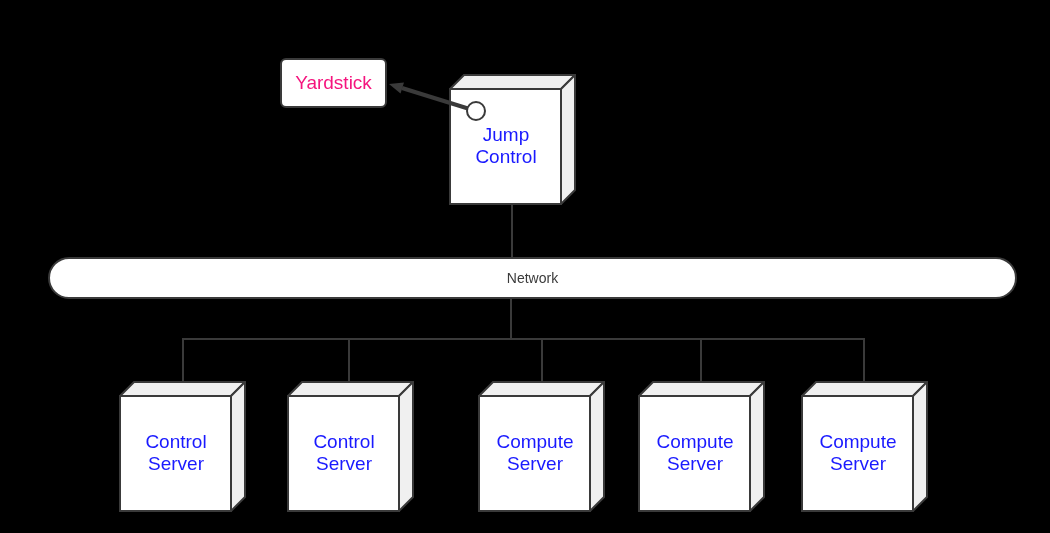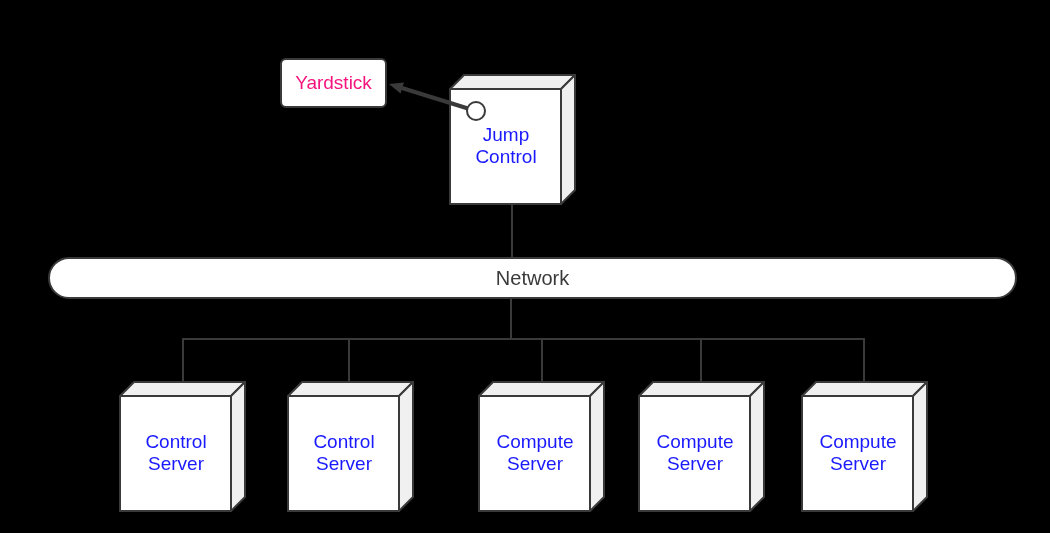--- a/index.html
+++ b/index.html
@@ -19,21 +19,21 @@
     background: #ffffff; border: 2px solid #3a3a3a;
     display: flex; align-items: center; justify-content: center;
     white-space: nowrap;
   }
   #yardstick {
     left: 280px; top: 47px; width: 107px; height: 50px;
     border-radius: 6px; color: #f5147e; font-size: 19px;
   }
   #network {
     left: 48px; top: 246px; width: 969px; height: 42px;
-    border-radius: 21px; color: #3a3a3a; font-size: 20px;
+    border-radius: 21px; color: #3a3a3a; font-size: 14px;
   }
 
   .node { position: absolute; width: 127px; height: 131px; }
   .node svg { position: absolute; left: 0; top: 0; display: block; }
   .face { stroke: #3a3a3a; stroke-width: 2; stroke-linejoin: miter; }
   .face.shade { fill: #f0f0f0; }
   .face.front { fill: #ffffff; }
   .node-label {
     position: absolute; left: 12px; top: 15px; width: 90px; height: 114px;
     display: flex; align-items: center; justify-content: center;

